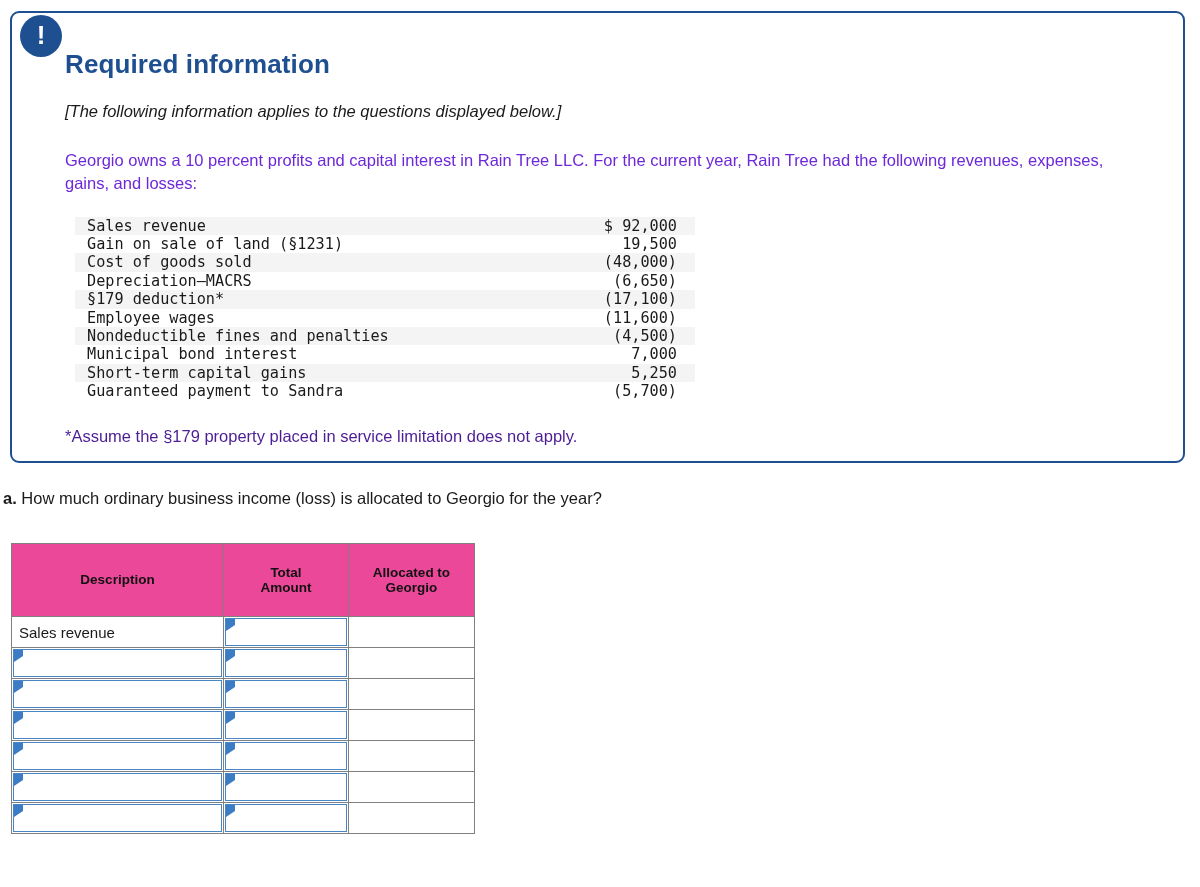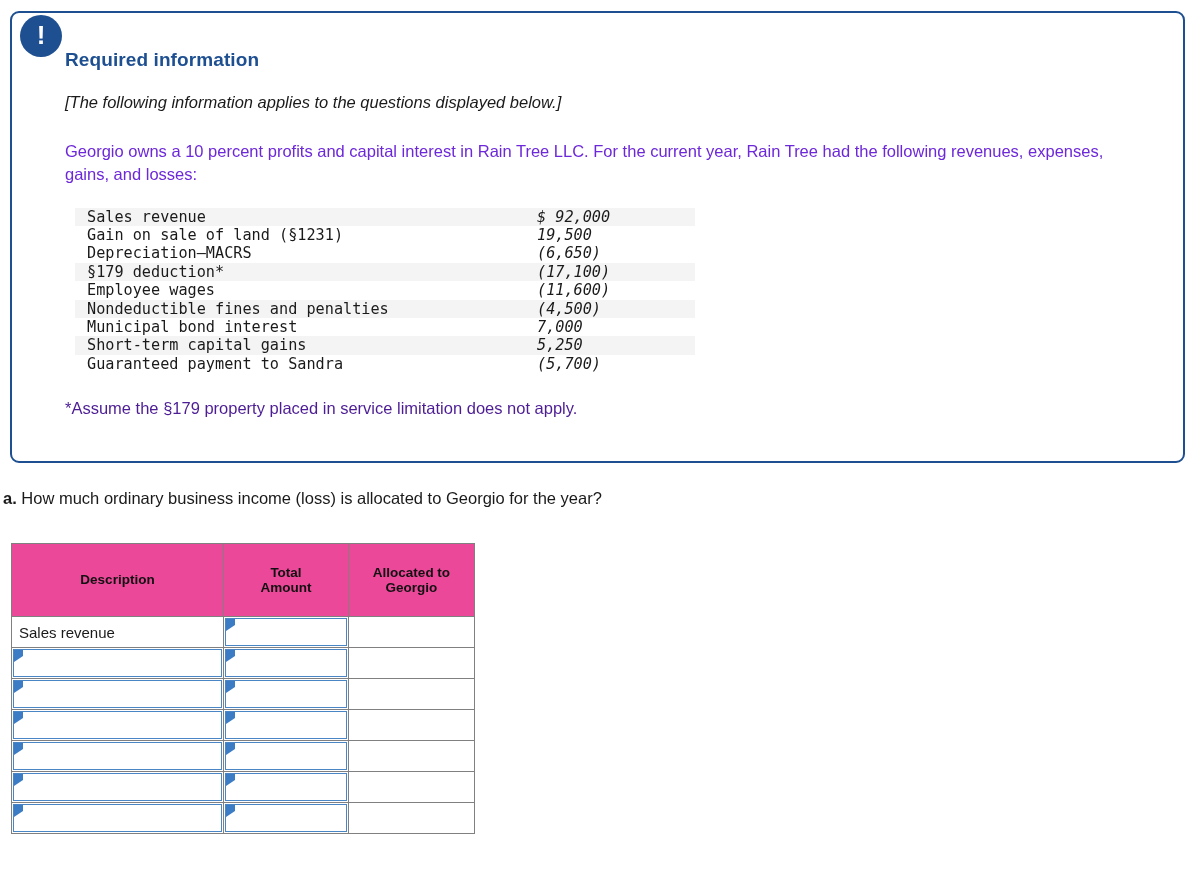--- a/index.html
+++ b/index.html
@@ -48,21 +48,21 @@
     font-size: 26px;
     line-height: 1;
     transform: translateY(-1px);
   }
 
   .box-inner {
     padding: 36px 40px 0 53px;
   }
   #required-heading {
     color: #1d4f91;
-    font-size: 19px;
+    font-size: 26px;
     font-weight: bold;
     margin: 0 0 22px 0;
     letter-spacing: 0.1px;
   }
   #applies-note {
     font-style: italic;
     font-size: 16.5px;
     margin: 14px 0 28px 0;
     color: #1a1a1a;
   }
@@ -89,23 +89,23 @@
     line-height: 18.4px;
     white-space: pre;
     vertical-align: top;
   }
   #figures-table td.label {
     padding-left: 12px;
     padding-right: 10px;
     width: 440px;
   }
   #figures-table td.amount {
+    text-align: right;
     padding-right: 18px;
     width: 140px;
-    font-style: italic;
   }
 
   #assume-note {
     font-size: 16.5px;
     margin: 26px 0 0 0;
     color: #4c1d95;
   }
 
   
   #question-line {
@@ -206,20 +206,24 @@
 
     <table id="figures-table">
       <tbody>
         <tr class="striped">
           <td class="label">Sales revenue</td>
           <td class="amount">$ 92,000</td>
         </tr>
         <tr>
           <td class="label">Gain on sale of land (§1231)</td>
           <td class="amount">19,500</td>
+        </tr>
+        <tr class="striped">
+          <td class="label">Cost of goods sold</td>
+          <td class="amount">(48,000)</td>
         </tr>
         <tr>
           <td class="label">Depreciation—MACRS</td>
           <td class="amount">(6,650)</td>
         </tr>
         <tr class="striped">
           <td class="label">§179 deduction*</td>
           <td class="amount">(17,100)</td>
         </tr>
         <tr>

